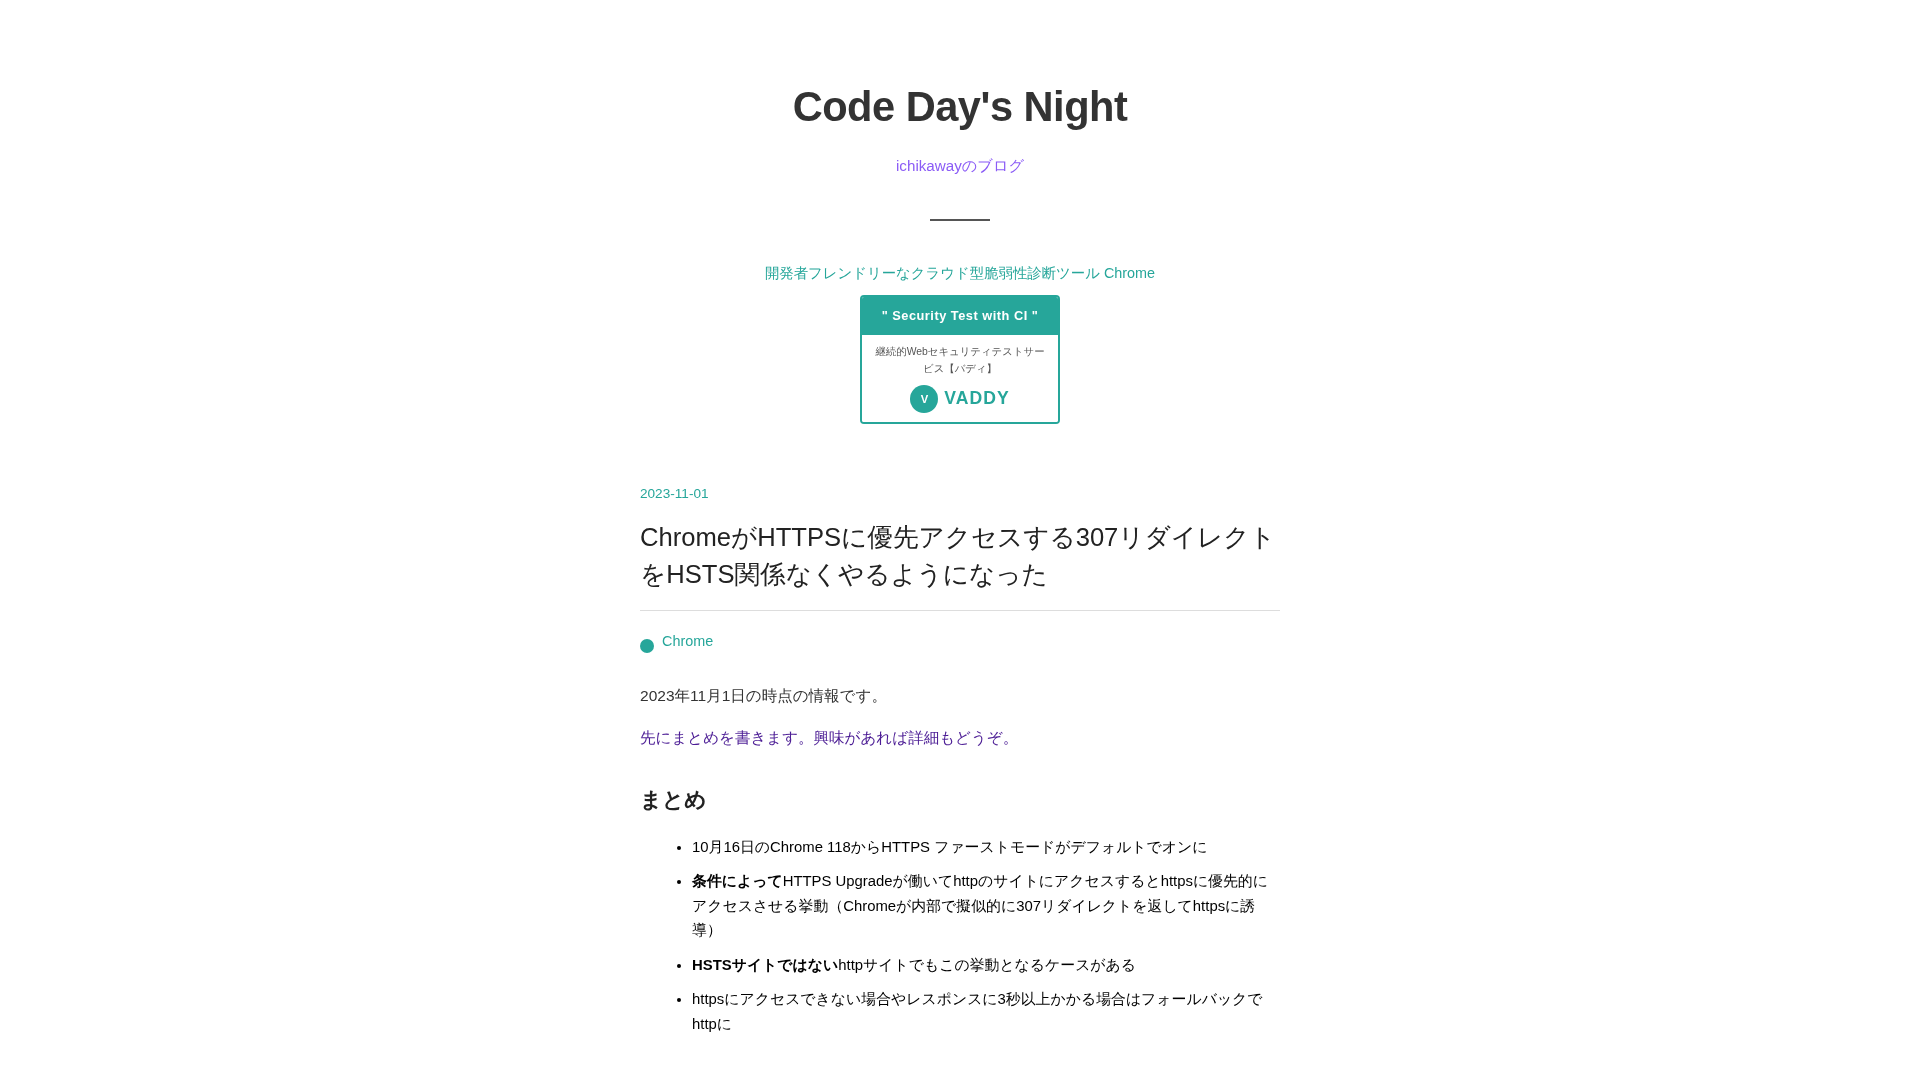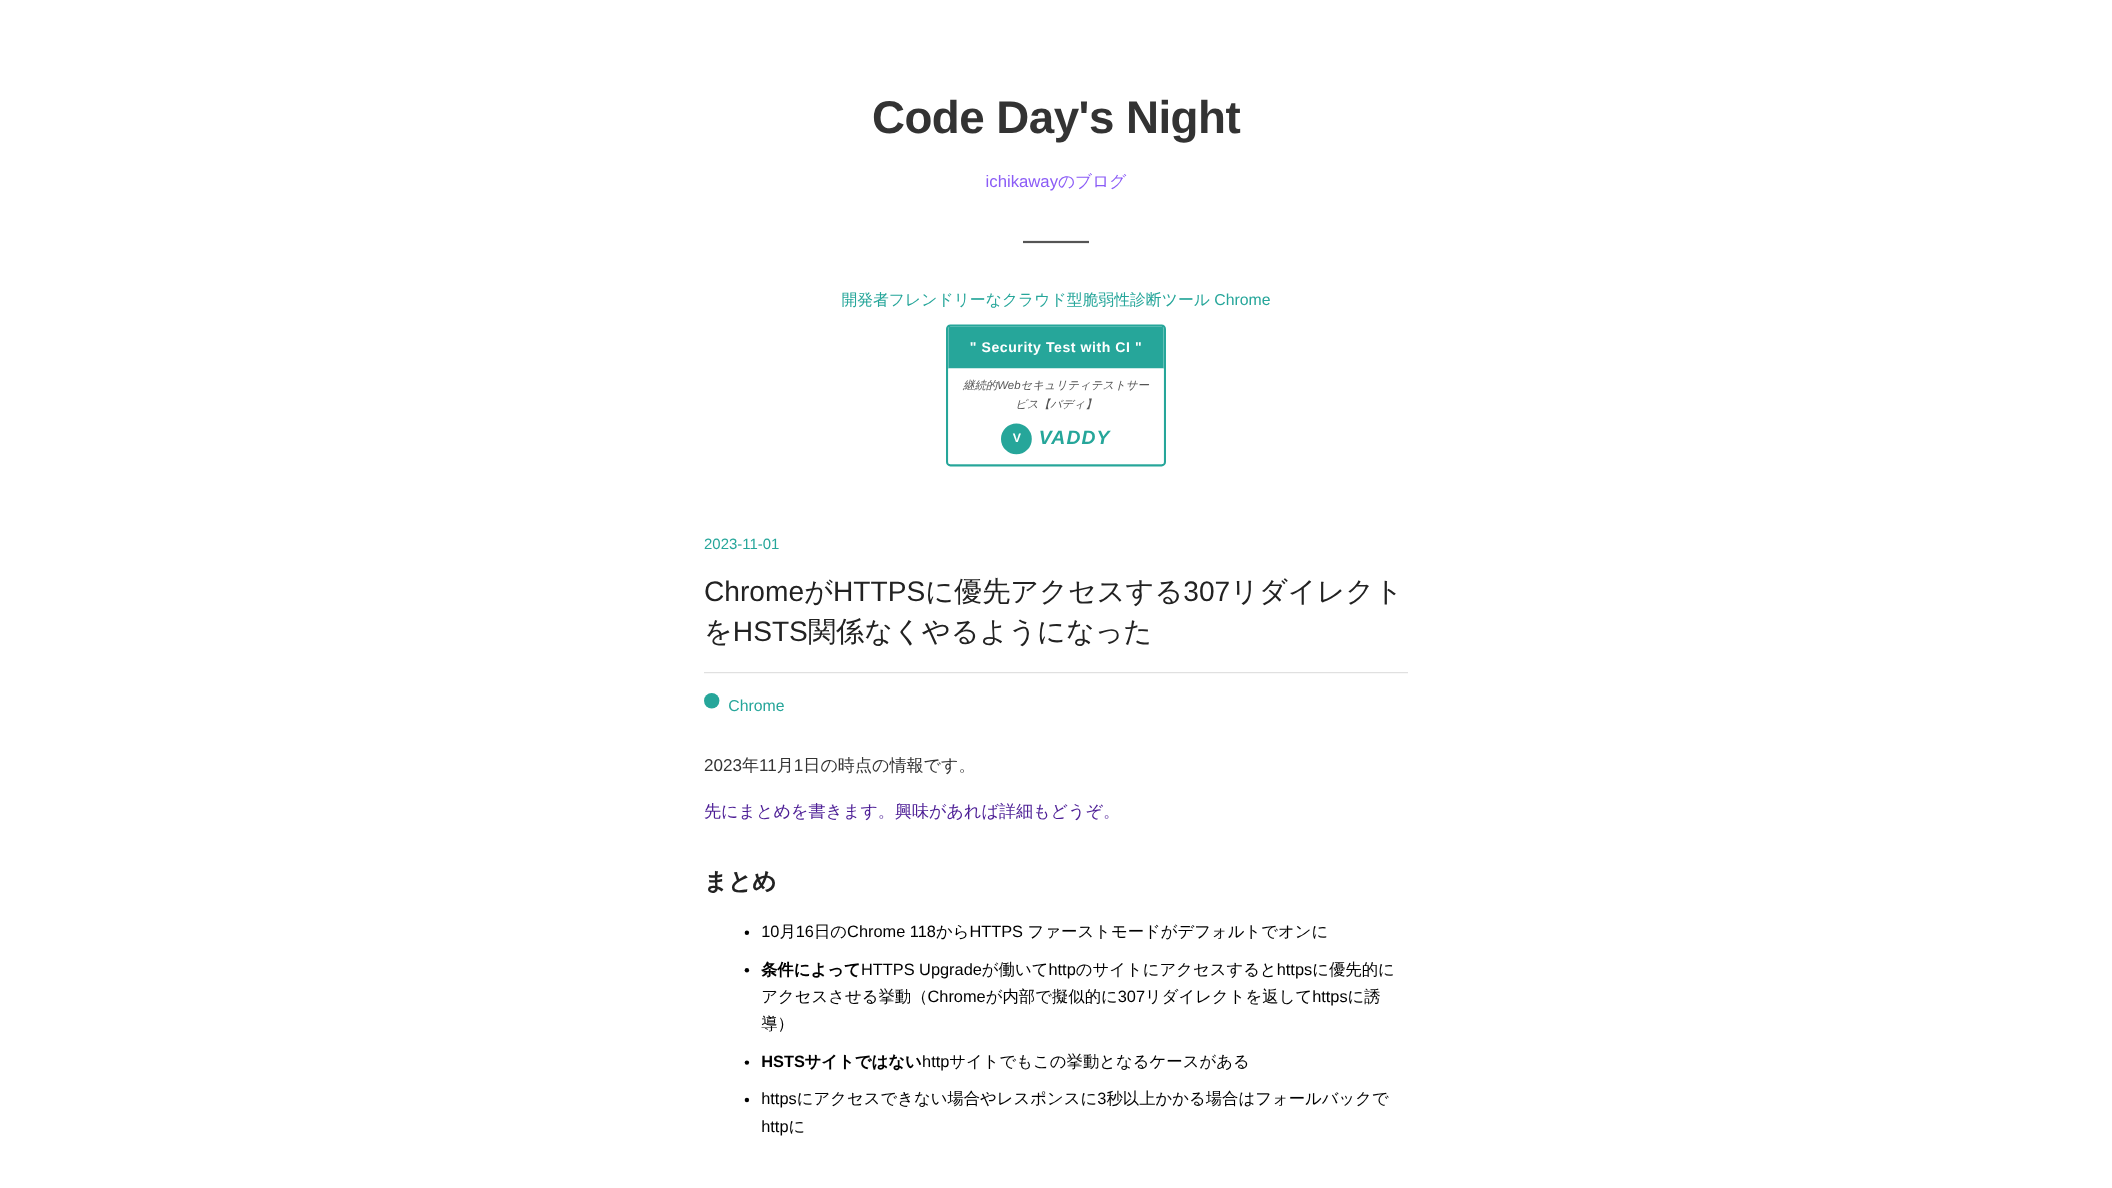--- a/index.html
+++ b/index.html
@@ -88,21 +88,20 @@
       background: #fff;
       padding: 8px 10px;
       text-align: center;
     }
 
     .ad-banner-subtitle {
       font-size: 0.65rem;
       color: #555;
       display: block;
       margin-bottom: 6px;
-      font-style: italic;
     }
 
     .ad-logo-area {
       display: flex;
       align-items: center;
       justify-content: center;
       gap: 6px;
     }
 
     .vaddy-icon {
@@ -116,21 +115,20 @@
       color: white;
       font-size: 0.7rem;
       font-weight: bold;
     }
 
     .vaddy-text {
       font-size: 1.1rem;
       font-weight: 700;
       color: #26a69a;
       letter-spacing: 1px;
-      font-style: italic;
     }
 
     .post-date {
       color: #26a69a;
       font-size: 0.85rem;
       margin-bottom: 14px;
       display: block;
     }
 
     .post-title {
@@ -142,21 +140,21 @@
     }
 
     .post-divider {
       border: none;
       border-top: 1px solid #ddd;
       margin-bottom: 18px;
     }
 
     .post-tags {
       display: flex;
-      align-items: flex-start;
+      align-items: flex-end;
       gap: 8px;
       margin-bottom: 30px;
     }
 
     .tag-icon {
       width: 14px;
       height: 14px;
       background: #26a69a;
       border-radius: 50%;
       flex-shrink: 0;

